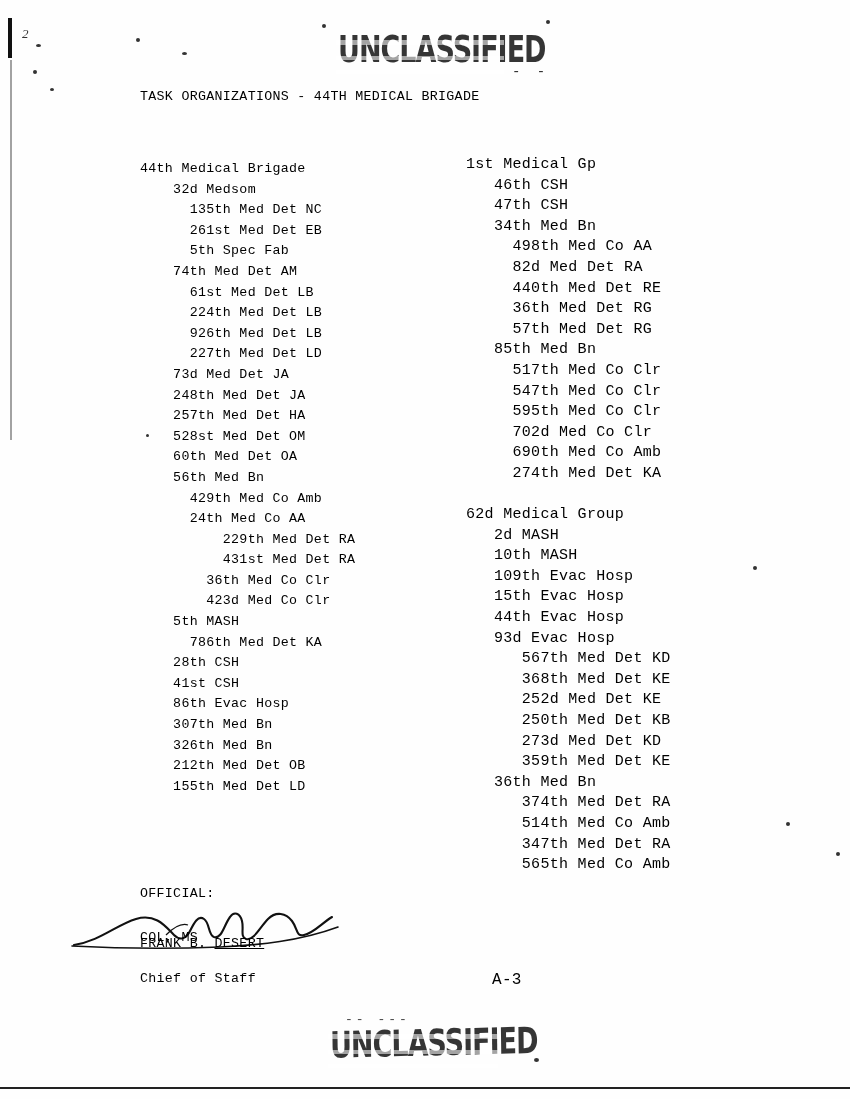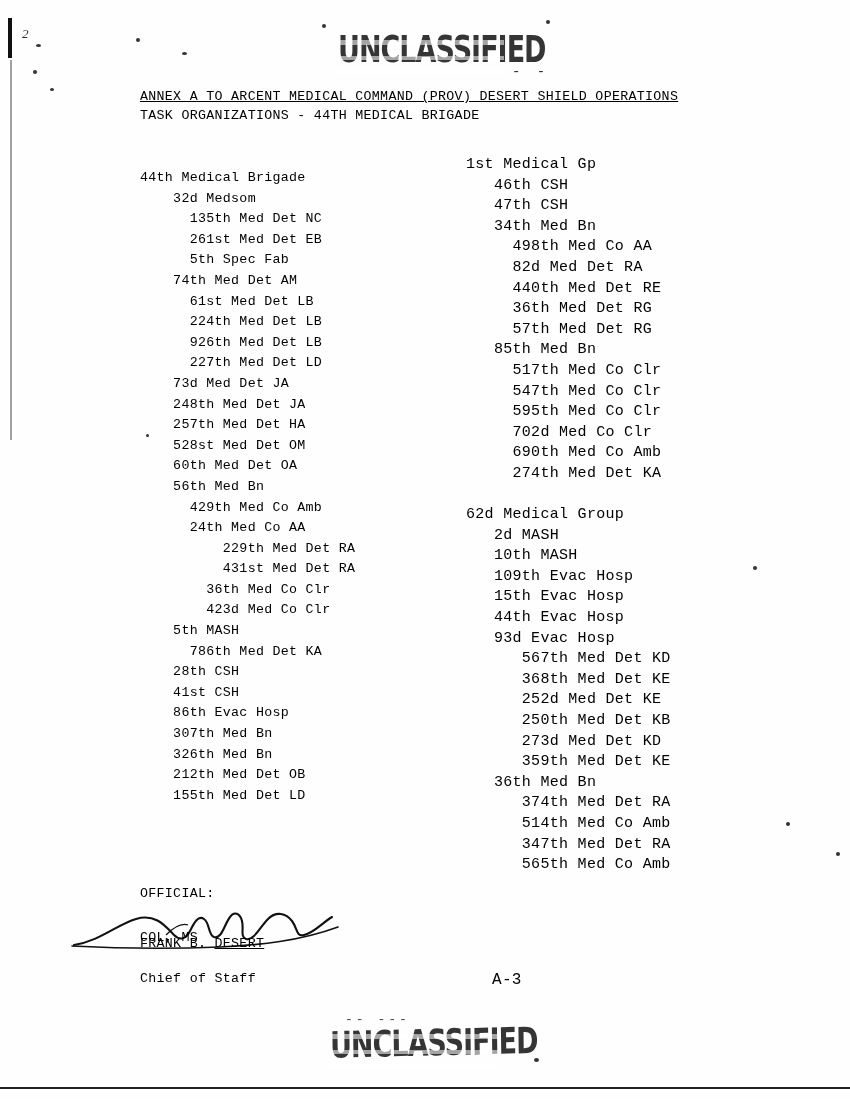--- a/index.html
+++ b/index.html
@@ -97,21 +97,21 @@
   .header .u {
     text-decoration: underline;
     display: block;
   }
   .header .plain { display: block; }
 
   
   .col-left {
     position: absolute;
     left: 140px;
-    top: 168px;
+    top: 159px;
     width: 330px;
     font-size: 13.3px;
     line-height: 20.6px;
     white-space: pre;
     letter-spacing: .3px;
   }
   .col-right {
     position: absolute;
     left: 466px;
     top: 155px;
@@ -203,21 +203,20 @@
 
   <div class="page-marker">2</div>
 
   <div class="stamp stamp-top">UNCLASSIFIED</div>
   <div class="stamp-mask" style="left:336px; top:40px; width:168px; height:5px;"></div>
   <div class="stamp-mask" style="left:336px; top:56px; width:168px; height:4px;"></div>
   <div class="stamp-mask" style="left:336px; top:70px; width:168px; height:4px;"></div>
   <div class="dash-top">- -</div>
 
   <div class="header">
-    <span class="u">ANNEX A TO ARCENT MEDICAL COMMAND (PROV) DESERT SHIELD OPERATIONS</span>
     <span class="plain">TASK ORGANIZATIONS - 44TH MEDICAL BRIGADE</span>
   </div>
 
   <div class="col-left"><div>44th Medical Brigade</div><div>    32d Medsom</div><div>      135th Med Det NC</div><div>      261st Med Det EB</div><div>      5th Spec Fab</div><div>    74th Med Det AM</div><div>      61st Med Det LB</div><div>      224th Med Det LB</div><div>      926th Med Det LB</div><div>      227th Med Det LD</div><div>    73d Med Det JA</div><div>    248th Med Det JA</div><div>    257th Med Det HA</div><div>    528st Med Det OM</div><div>    60th Med Det OA</div><div>    56th Med Bn</div><div>      429th Med Co Amb</div><div>      24th Med Co AA</div><div>          229th Med Det RA</div><div>          431st Med Det RA</div><div>        36th Med Co Clr</div><div>        423d Med Co Clr</div><div>    5th MASH</div><div>      786th Med Det KA</div><div>    28th CSH</div><div>    41st CSH</div><div>    86th Evac Hosp</div><div>    307th Med Bn</div><div>    326th Med Bn</div><div>    212th Med Det OB</div><div>    155th Med Det LD</div></div>
 
   <div class="col-right"><div>1st Medical Gp</div><div>   46th CSH</div><div>   47th CSH</div><div>   34th Med Bn</div><div>     498th Med Co AA</div><div>     82d Med Det RA</div><div>     440th Med Det RE</div><div>     36th Med Det RG</div><div>     57th Med Det RG</div><div>   85th Med Bn</div><div>     517th Med Co Clr</div><div>     547th Med Co Clr</div><div>     595th Med Co Clr</div><div>     702d Med Co Clr</div><div>     690th Med Co Amb</div><div>     274th Med Det KA</div><div class="blank"></div><div>62d Medical Group</div><div>   2d MASH</div><div>   10th MASH</div><div>   109th Evac Hosp</div><div>   15th Evac Hosp</div><div>   44th Evac Hosp</div><div>   93d Evac Hosp</div><div>      567th Med Det KD</div><div>      368th Med Det KE</div><div>      252d Med Det KE</div><div>      250th Med Det KB</div><div>      273d Med Det KD</div><div>      359th Med Det KE</div><div>   36th Med Bn</div><div>      374th Med Det RA</div><div>      514th Med Co Amb</div><div>      347th Med Det RA</div><div>      565th Med Co Amb</div></div>
 
 
   <div class="official">OFFICIAL:</div>
 

